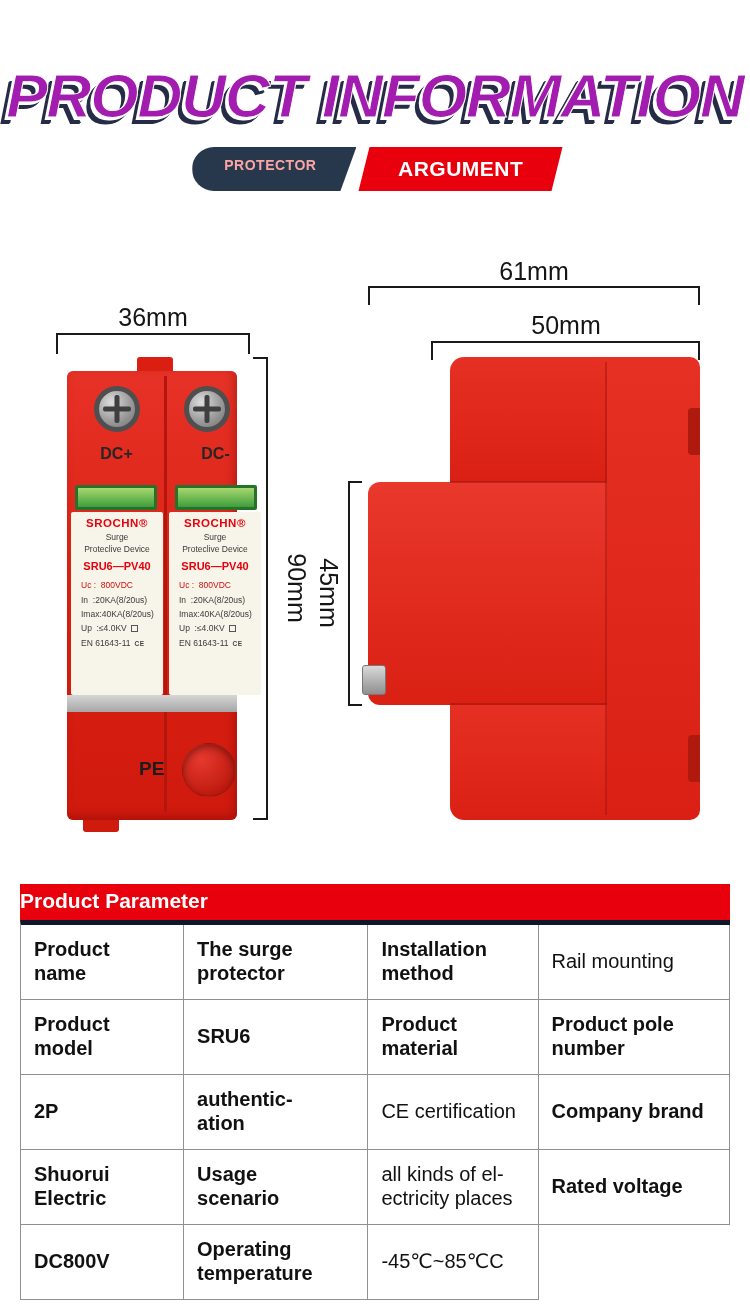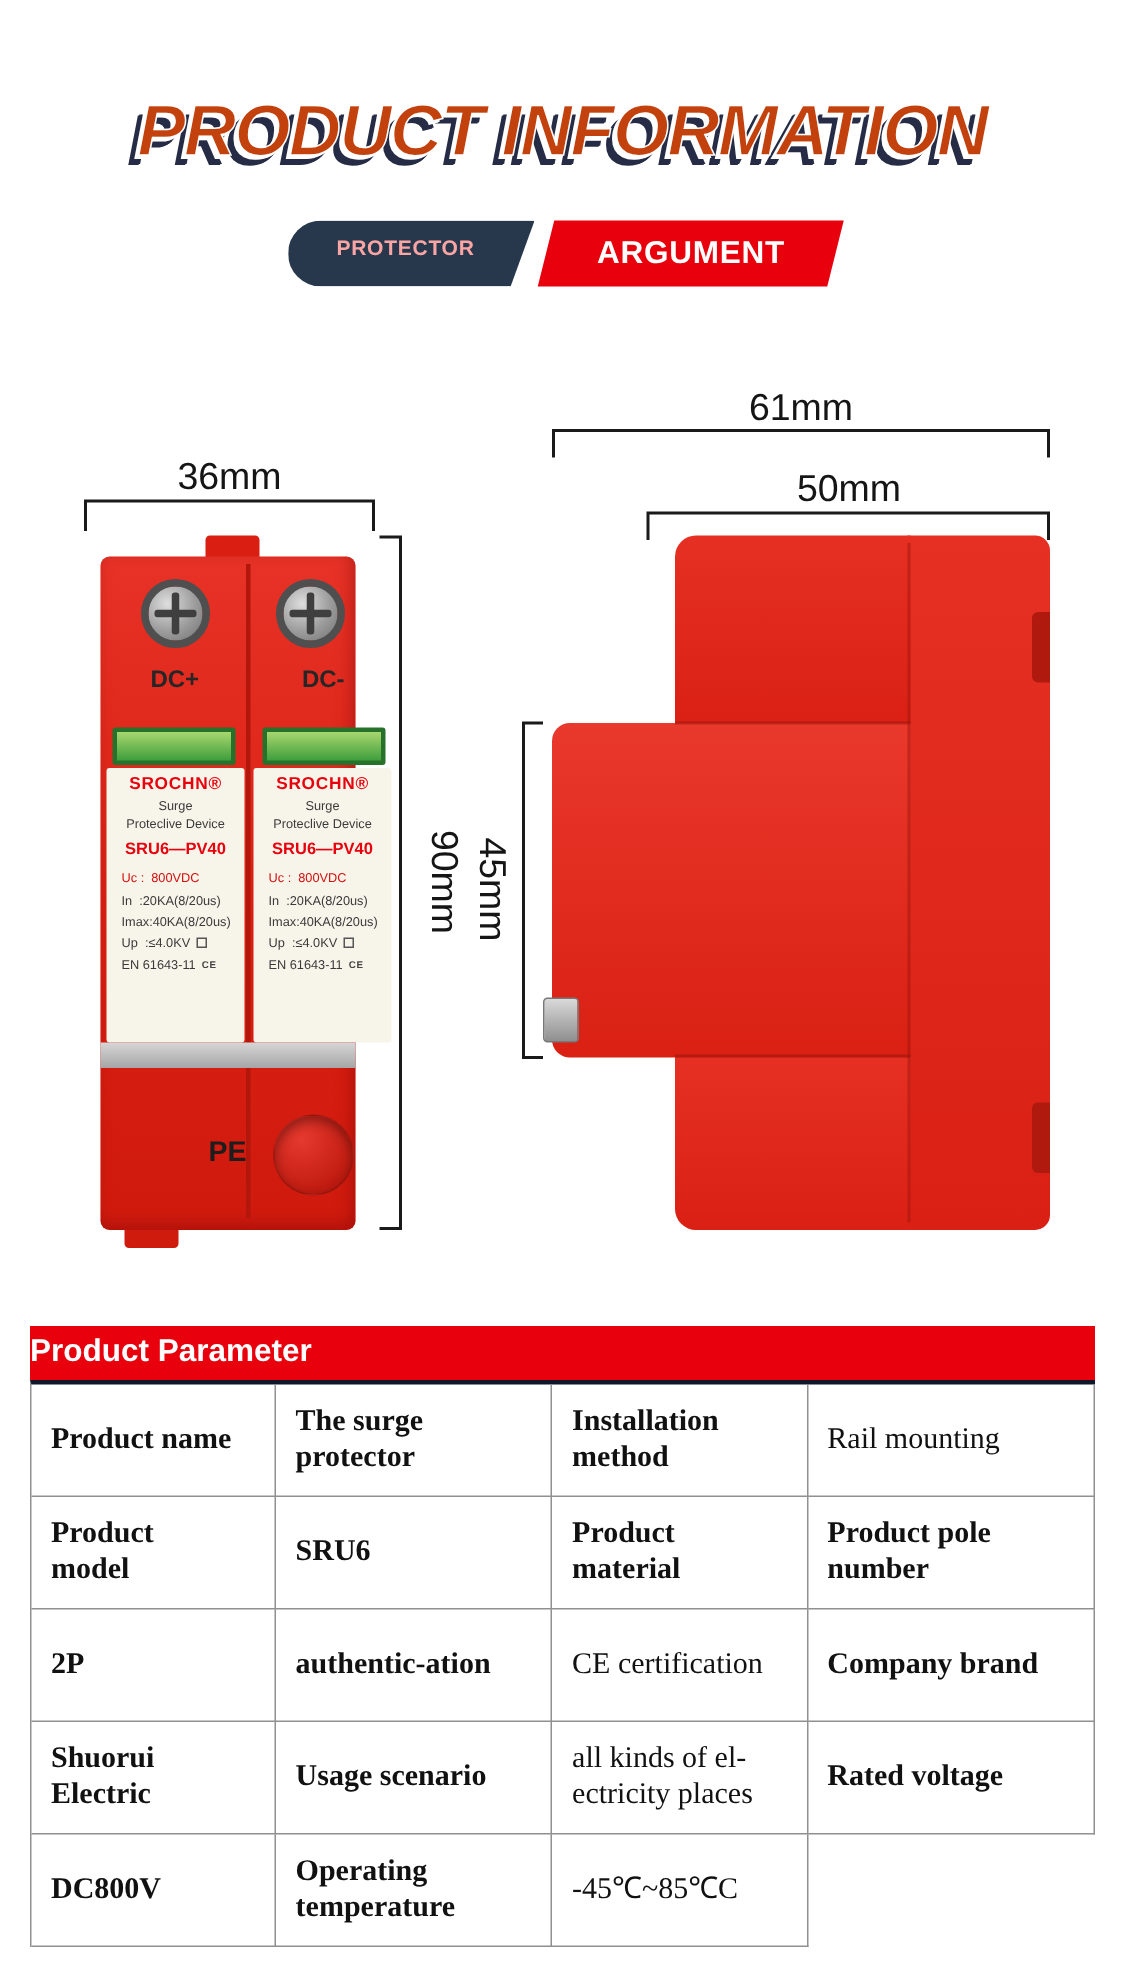--- a/index.html
+++ b/index.html
@@ -2,22 +2,22 @@
 <html><head>
 <meta charset="utf-8">
 <style>
   * { box-sizing: border-box; }
   body { margin:0; background:#ffffff; }
   .page { position:relative; width:750px; height:1316px; margin:0 auto; background:#fff;
           font-family:"Liberation Sans","DejaVu Sans",sans-serif; overflow:hidden; }
 
   
   .main-title { position:absolute; top:60px; left:0; width:100%; text-align:center;
-    font-size:48px; font-weight:bold; font-style:italic; letter-spacing:-1px;
-    color:#c2410c; -webkit-text-stroke:1px #ffffff;
+    font-size:62px; font-weight:bold; font-style:italic; letter-spacing:-1px;
+    color:#a21caf; -webkit-text-stroke:1px #ffffff;
     text-shadow:-2px 2px 0 #ffffff, -3px 3px 0 #ffffff, -6px 6px 0 #262c45, -7px 7px 0 #262c45; }
 
   
   .tabs { position:absolute; top:147px; left:0; width:100%; display:flex; justify-content:center; }
   .tab-dark { background:#27384c; color:#fca5a5; font-size:14px; font-weight:bold; letter-spacing:.5px;
     padding:10px 40px 10px 32px; border-radius:23px 0 0 23px;
     clip-path:polygon(0 0,100% 0,calc(100% - 16px) 100%,0 100%); }
   .tab-red { background:#e8000d; color:#fff; font-size:21px; font-weight:bold; letter-spacing:.5px;
     padding:10px 34px; transform:skewX(-14deg); margin-left:8px; }
   .tab-red > span { display:inline-block; transform:skewX(14deg); }
@@ -78,21 +78,21 @@
   .sv-slot   { left:688px; width:12px; height:47px; background:#b01a0e; border-radius:4px 0 0 4px; }
   .sv-slot.s1 { top:158px; } .sv-slot.s2 { top:485px; }
   .sv-clip { left:362px; top:415px; width:24px; height:30px;
     background:linear-gradient(180deg,#d9d9d9,#8f8f8f); border:1px solid #777; border-radius:3px; }
   .sv-seam-v,.sv-seam-h1,.sv-seam-h2,.sv-slot,.sv-clip { position:absolute; }
 
   
   .param-table { position:absolute; left:20px; top:884px; width:710px; }
   .pt-header { background:#e8000d; color:#fff; font-size:21px; font-weight:bold; text-align:left; padding:5px 0 7px; }
   .pt-grid { display:grid; grid-template-columns:23% 26% 24% 27%;
-    border-left:1px solid #909090; border-top:3px solid #0f172a;font-family:Liberation Serif, serif; }
+    border-left:1px solid #909090; border-top:5px solid #0f172a; }
   .pt-cell { border-right:1px solid #909090; border-bottom:1px solid #909090; min-height:75px;
     display:flex; align-items:center; padding:6px 10px 6px 13px; font-size:20px; line-height:1.18; color:#111; }
   .pt-label { font-weight:bold; }
   .pt-val2 { font-weight:bold; }
   .pt-cell.c1 { padding-right:24px; }
   .pt-cell.c3 { padding-right:28px; }
   .pt-cell.c4 { }
 </style>
 </head>
 <body>

